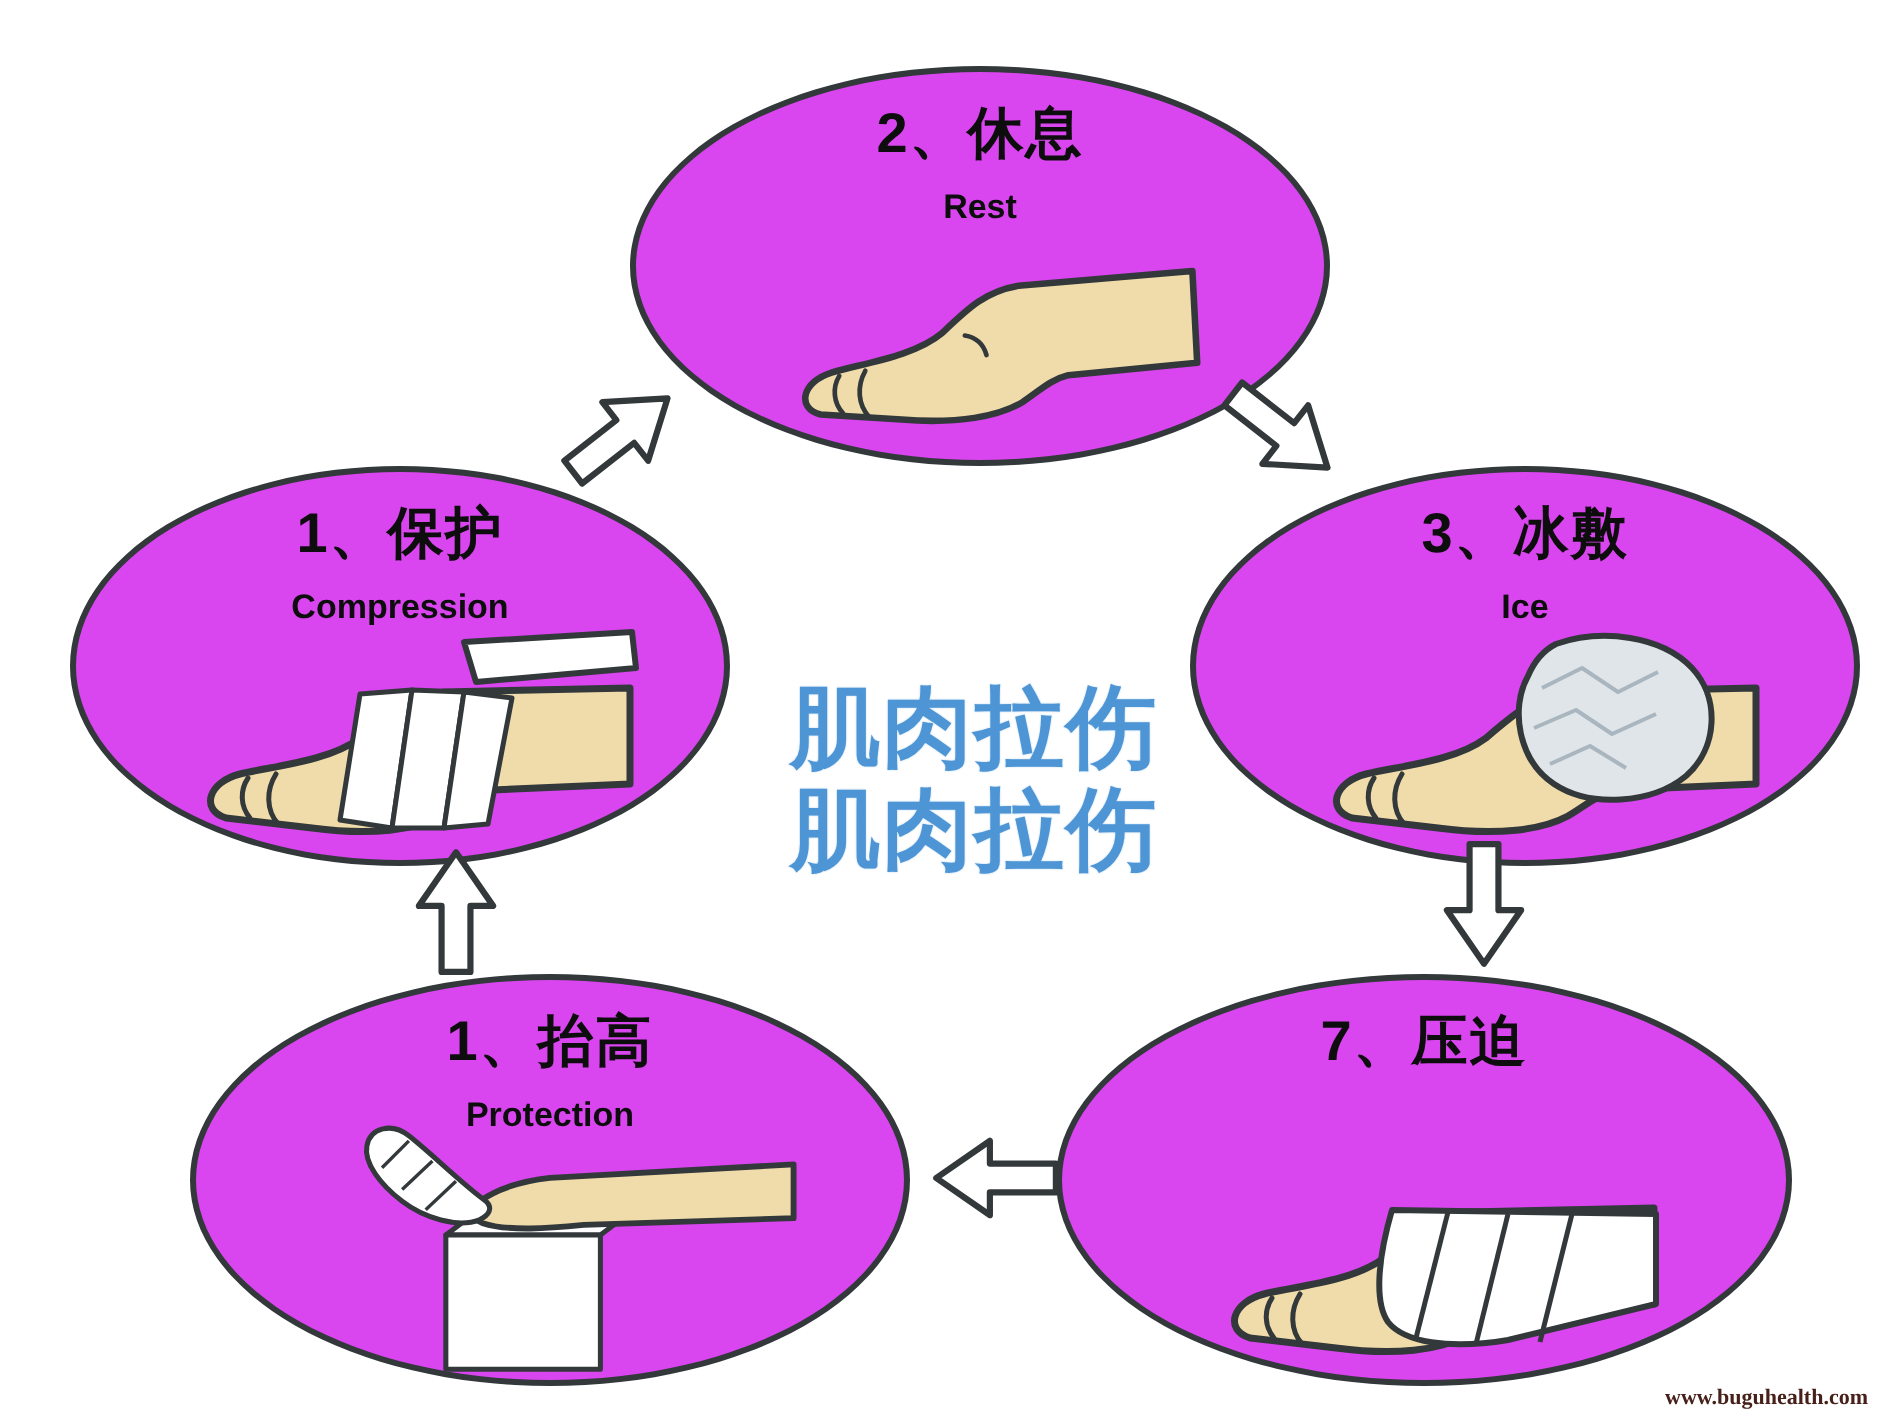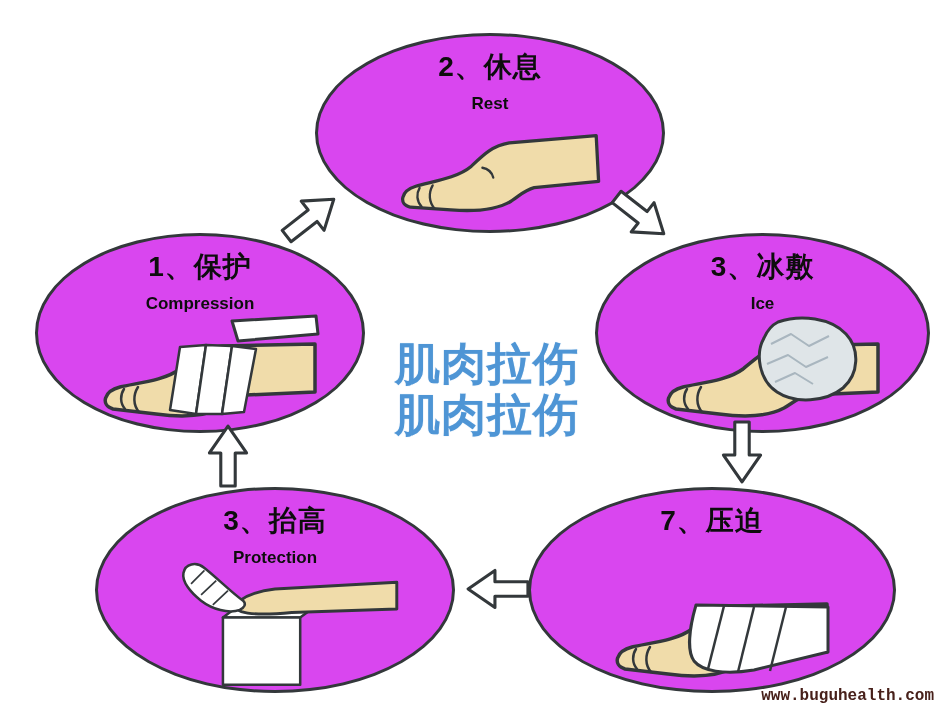--- a/index.html
+++ b/index.html
@@ -78,22 +78,22 @@
     line-height: 1.14;
     color: var(--accent_blue, #4e95d5);
     text-shadow: 0 0 1px rgba(78, 149, 213, 0.45);
   }
 
   
   .watermark {
     position: absolute;
     right: 8px;
     bottom: 3px;
-    font-family: Liberation Mono, monospace;
-    font-size: 16px;
+    font-family: Liberation Serif, serif;
+    font-size: 11px;
     font-weight: 700;
     color: var(--watermark_color, #47201a);
   }
 </style>
 </head>
 <body>
 
 <div class="canvas">
 
   <div class="node node-rest">
@@ -150,21 +150,21 @@
       <g>
         <path d="M104,33 L236,35 L236,80 L162,98 C132,103 110,99 102,89 C95,79 97,57 104,33 Z" fill="#ffffff" stroke="var(--outline,#33383b)" stroke-width="3" stroke-linejoin="round"></path>
         <path d="M132,34 L116,97" stroke="var(--outline,#33383b)" stroke-width="2.5" fill="none"></path>
         <path d="M162,35 L146,100" stroke="var(--outline,#33383b)" stroke-width="2.5" fill="none"></path>
         <path d="M194,35 L178,99" stroke="var(--outline,#33383b)" stroke-width="2.5" fill="none"></path>
       </g>
     </svg>
   </div>
 
   <div class="node node-elevation">
-    <div class="zh">3、抬高</div>
+    <div class="zh">1、抬高</div>
     <div class="en">Protection</div>
     <svg class="illus illus-elevation" viewBox="0 0 300 155">
       <g>
         <polygon points="88,72 104,60 196,60 180,72" fill="#ffffff" stroke="var(--outline,#33383b)" stroke-width="3" stroke-linejoin="round"></polygon>
         <path d="M88,72 L180,72 L180,152 L88,152 Z" fill="#ffffff" stroke="var(--outline,#33383b)" stroke-width="3" stroke-linejoin="round"></path>
       </g>
       <path d="M295,30 L150,38 C132,40 118,45 108,52 C102,57 102,62 110,65 C125,70 150,68 170,66 L295,62 Z" fill="var(--skin,#f0dcaa)" stroke="var(--outline,#33383b)" stroke-width="3.5" stroke-linejoin="round"></path>
       <g>
         <path d="M112,52 C98,42 80,24 66,13 C56,5 43,8 41,19 C39,29 49,42 62,52 C75,62 95,68 108,63 C114,60 116,56 112,52 Z" fill="#ffffff" stroke="var(--outline,#33383b)" stroke-width="3" stroke-linejoin="round"></path>
         <path d="M66,16 L50,32" stroke="var(--outline,#33383b)" stroke-width="2" fill="none"></path>

